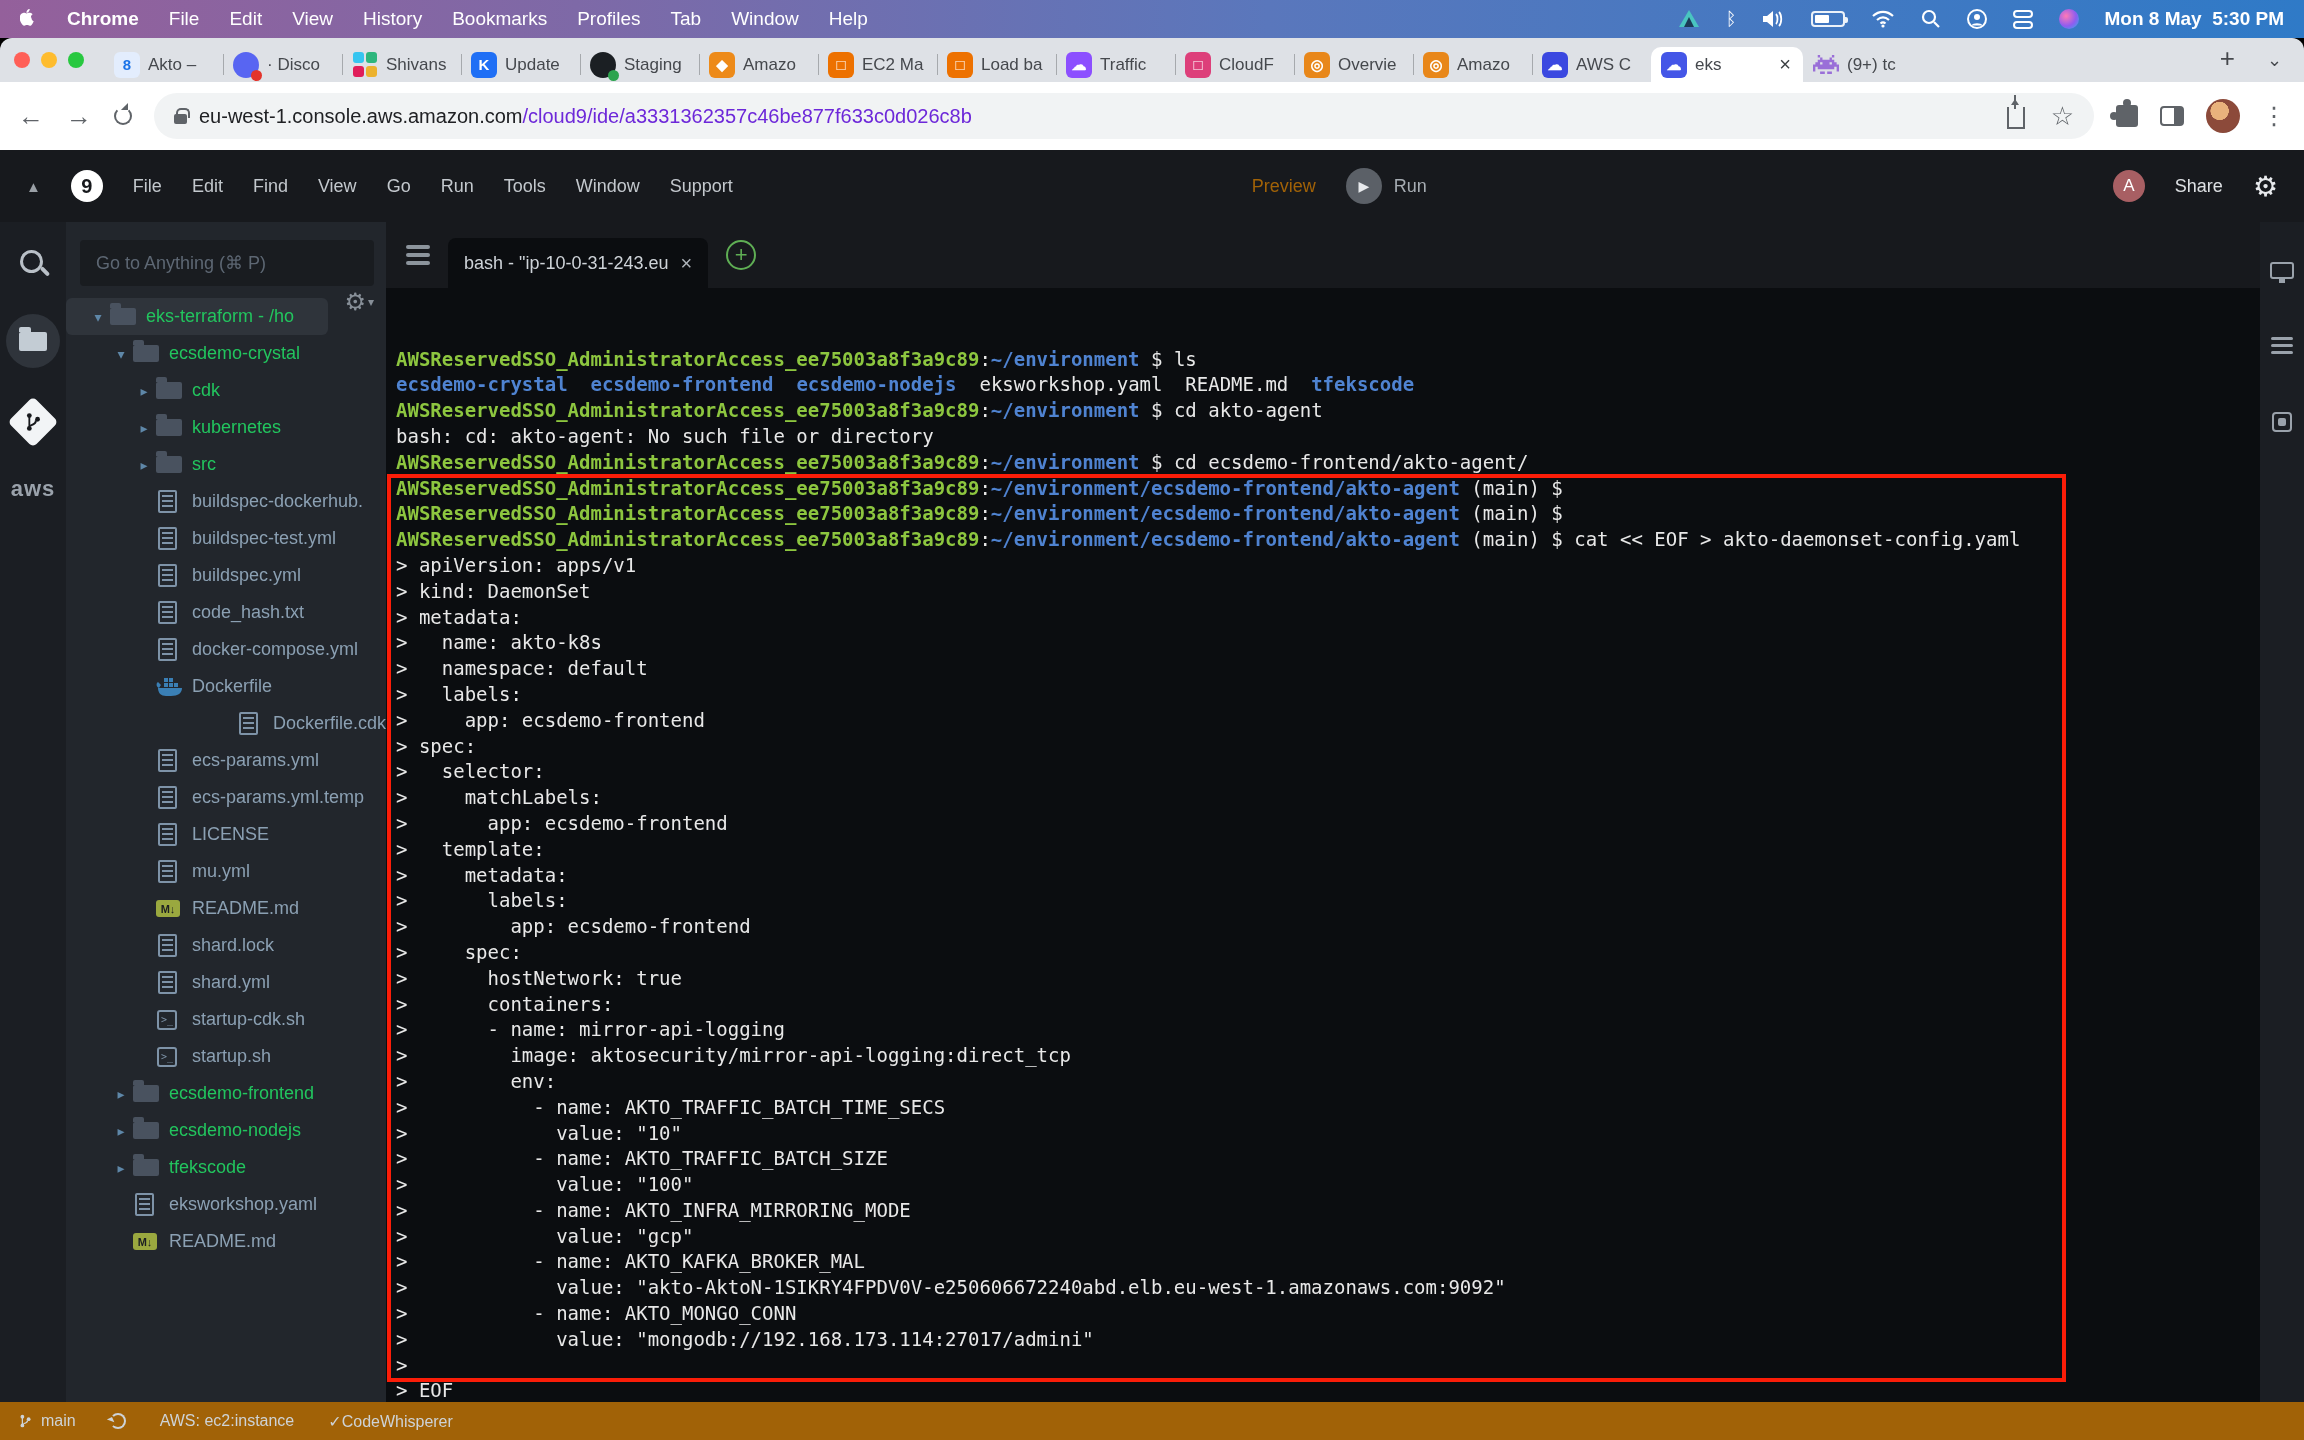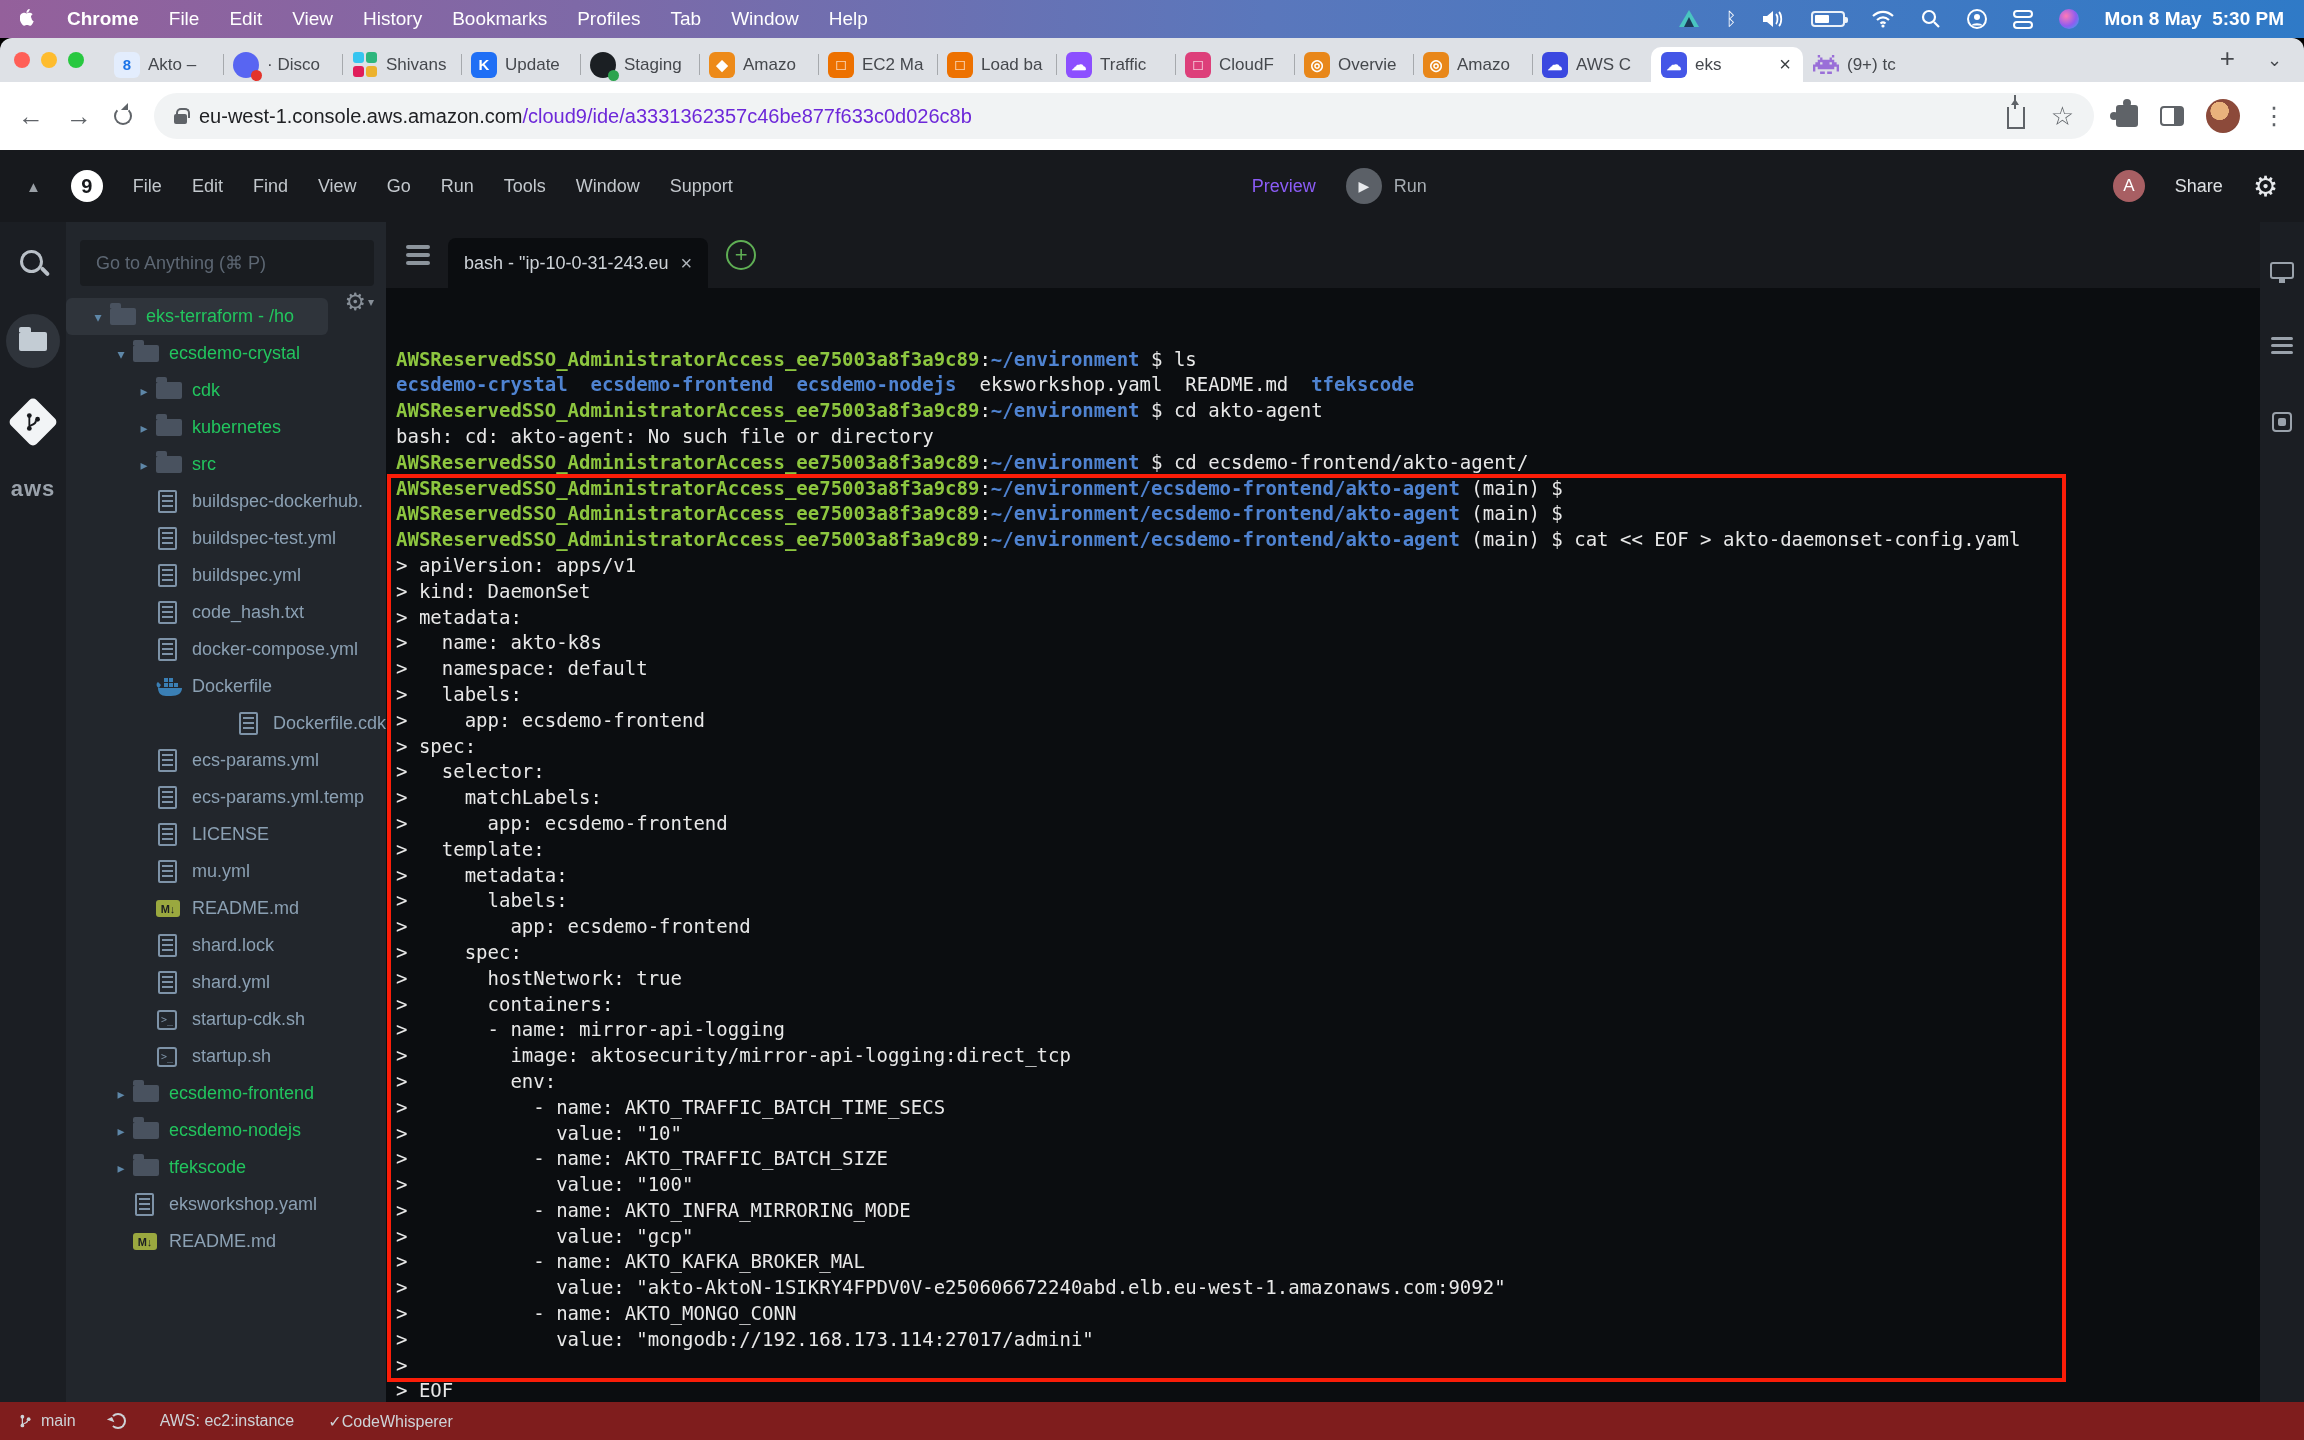--- a/index.html
+++ b/index.html
@@ -72,21 +72,21 @@
   .avatar { width:34px; height:34px; border-radius:50%; background:radial-gradient(circle at 40% 35%, #e9b27c 0 30%, #8c4a3a 31% 70%, #5d2f28); }
   .dots { font-size:24px; color:#5f6368; letter-spacing:0; }
 
   
   .ide { flex:1; display:flex; flex-direction:column; background:#1b1e23; min-height:0; }
   .ide-header { height:72px; flex:0 0 72px; background:#17191d; display:flex; align-items:center; padding:0 26px; gap:30px; color:#c3c8cd; font-size:18px; }
   .collapse { color:#9aa0a6; font-size:15px; }
   .c9logo { width:32px; height:32px; background:#fff; border-radius:50%; color:#17191d; font-weight:bold; font-size:20px; display:flex; align-items:center; justify-content:center; }
   .ide-menu { display:flex; gap:30px; }
   .sp1 { flex:1.1; } .sp2 { flex:1.5; }
-  .preview-btn { color:#8b5cf6; }
+  .preview-btn { color:#a16207; }
   .run-btn { display:flex; align-items:center; gap:12px; color:#a6acb2; }
   .run-circle { width:36px; height:36px; border-radius:50%; background:#5b6067; color:#e8eaed; font-size:14px; display:flex; align-items:center; justify-content:center; }
   .ide-avatar { width:32px; height:32px; border-radius:50%; background:#a85f63; color:#fff; font-size:17px; display:flex; align-items:center; justify-content:center; }
   .share-lbl { color:#dde0e3; }
   .gear-big { color:#e8eaed; font-size:28px; }
 
   .ide-main { flex:1; display:flex; min-height:0; }
 
   
   .rail { width:66px; flex:0 0 66px; display:flex; flex-direction:column; align-items:center; padding-top:26px; gap:36px; }
@@ -139,21 +139,21 @@
   
   .right-rail { width:44px; flex:0 0 44px; display:flex; flex-direction:column; align-items:center; padding-top:40px; gap:58px; }
   .rr-screen { width:24px; height:17px; border:2px solid #9aa2ab; border-radius:3px; position:relative; }
   .rr-screen::after { content:""; position:absolute; left:7px; bottom:-6px; width:6px; height:4px; background:#9aa2ab; }
   .rr-list { width:22px; display:flex; flex-direction:column; gap:4px; }
   .rr-list i { height:3px; background:#9aa2ab; display:block; border-radius:2px; }
   .rr-ext { width:20px; height:20px; border:2px solid #9aa2ab; border-radius:4px; position:relative; }
   .rr-ext::after { content:""; position:absolute; left:4px; top:4px; width:8px; height:8px; background:#9aa2ab; border-radius:2px; }
 
   
-  .statusbar { height:38px; flex:0 0 38px; background:#7f1d1d; display:flex; align-items:center; padding:0 18px; gap:34px; color:#ced3d7; font-size:16px; }
+  .statusbar { height:38px; flex:0 0 38px; background:#a16207; display:flex; align-items:center; padding:0 18px; gap:34px; color:#ced3d7; font-size:16px; }
   .sb-item { display:flex; align-items:center; gap:8px; }
   .sync { width:16px; height:16px; border:2px solid #ced3d7; border-radius:50%; border-left-color:transparent; position:relative; }
   .sync::after { content:""; position:absolute; left:-4px; top:-2px; border:4px solid transparent; border-bottom-color:#ced3d7; transform:rotate(20deg); }
 </style>
 </head>
 <body>
 
 <div class="screen">
 
   <div class="macbar">

